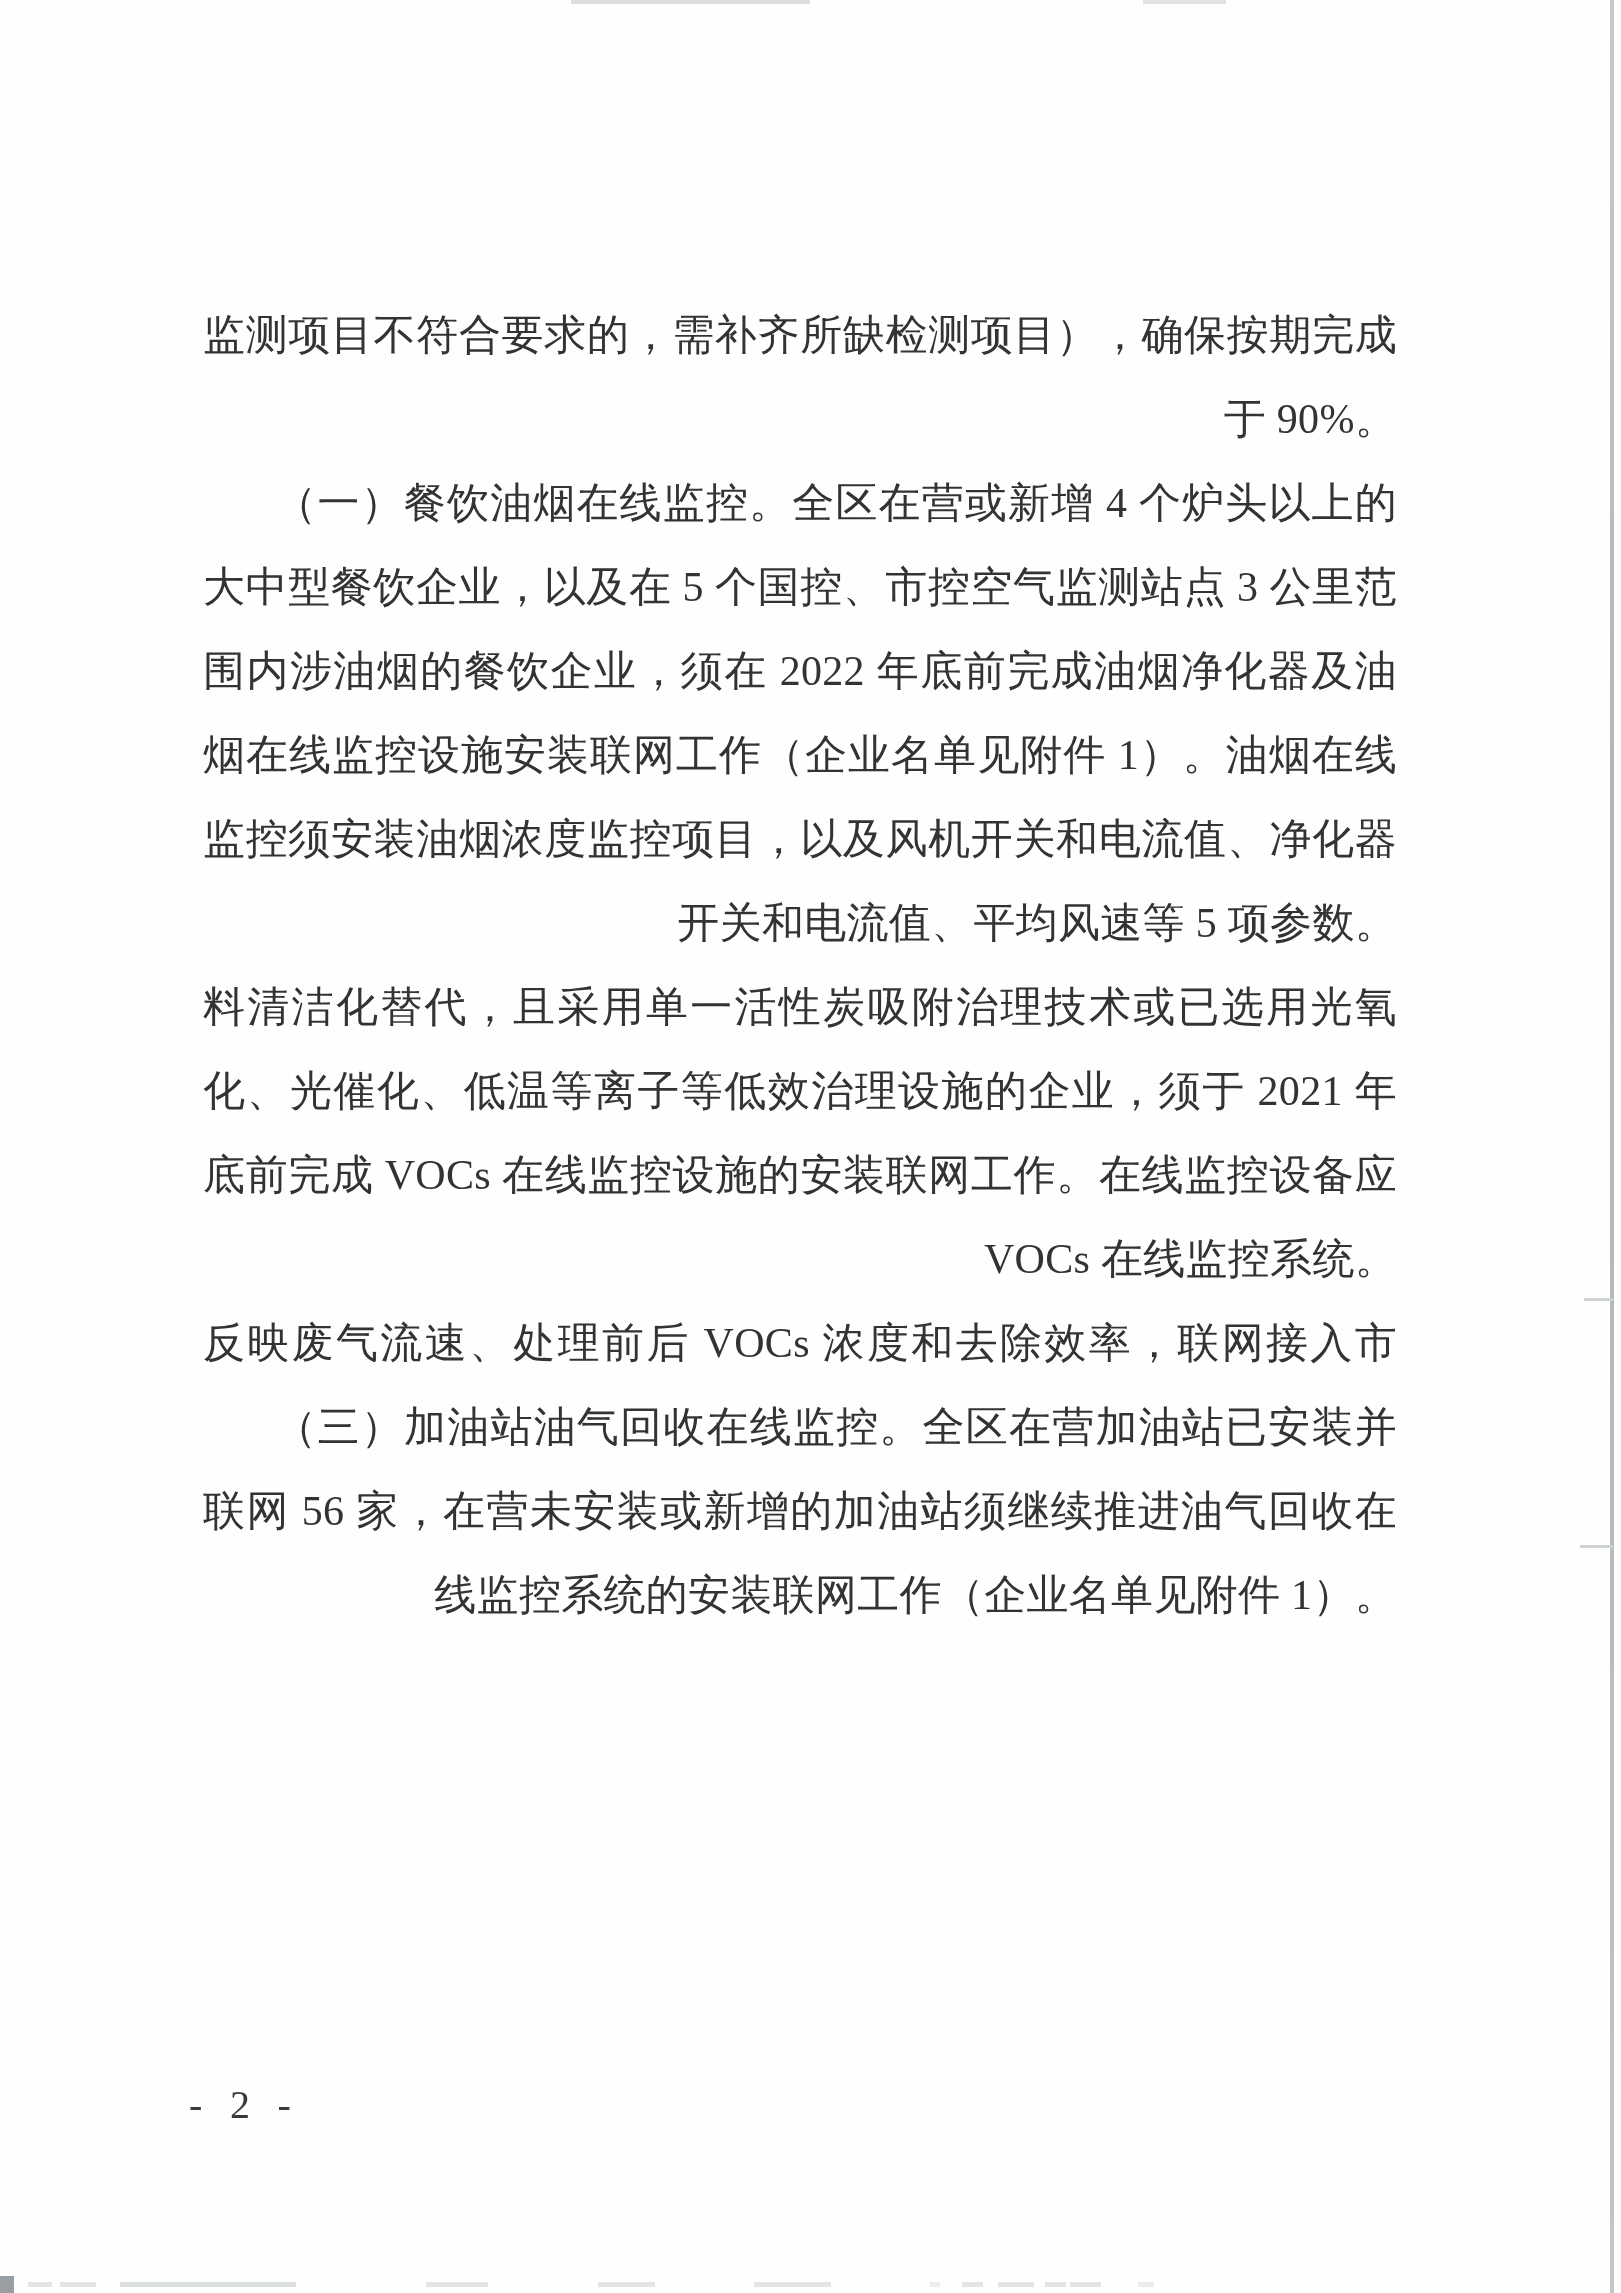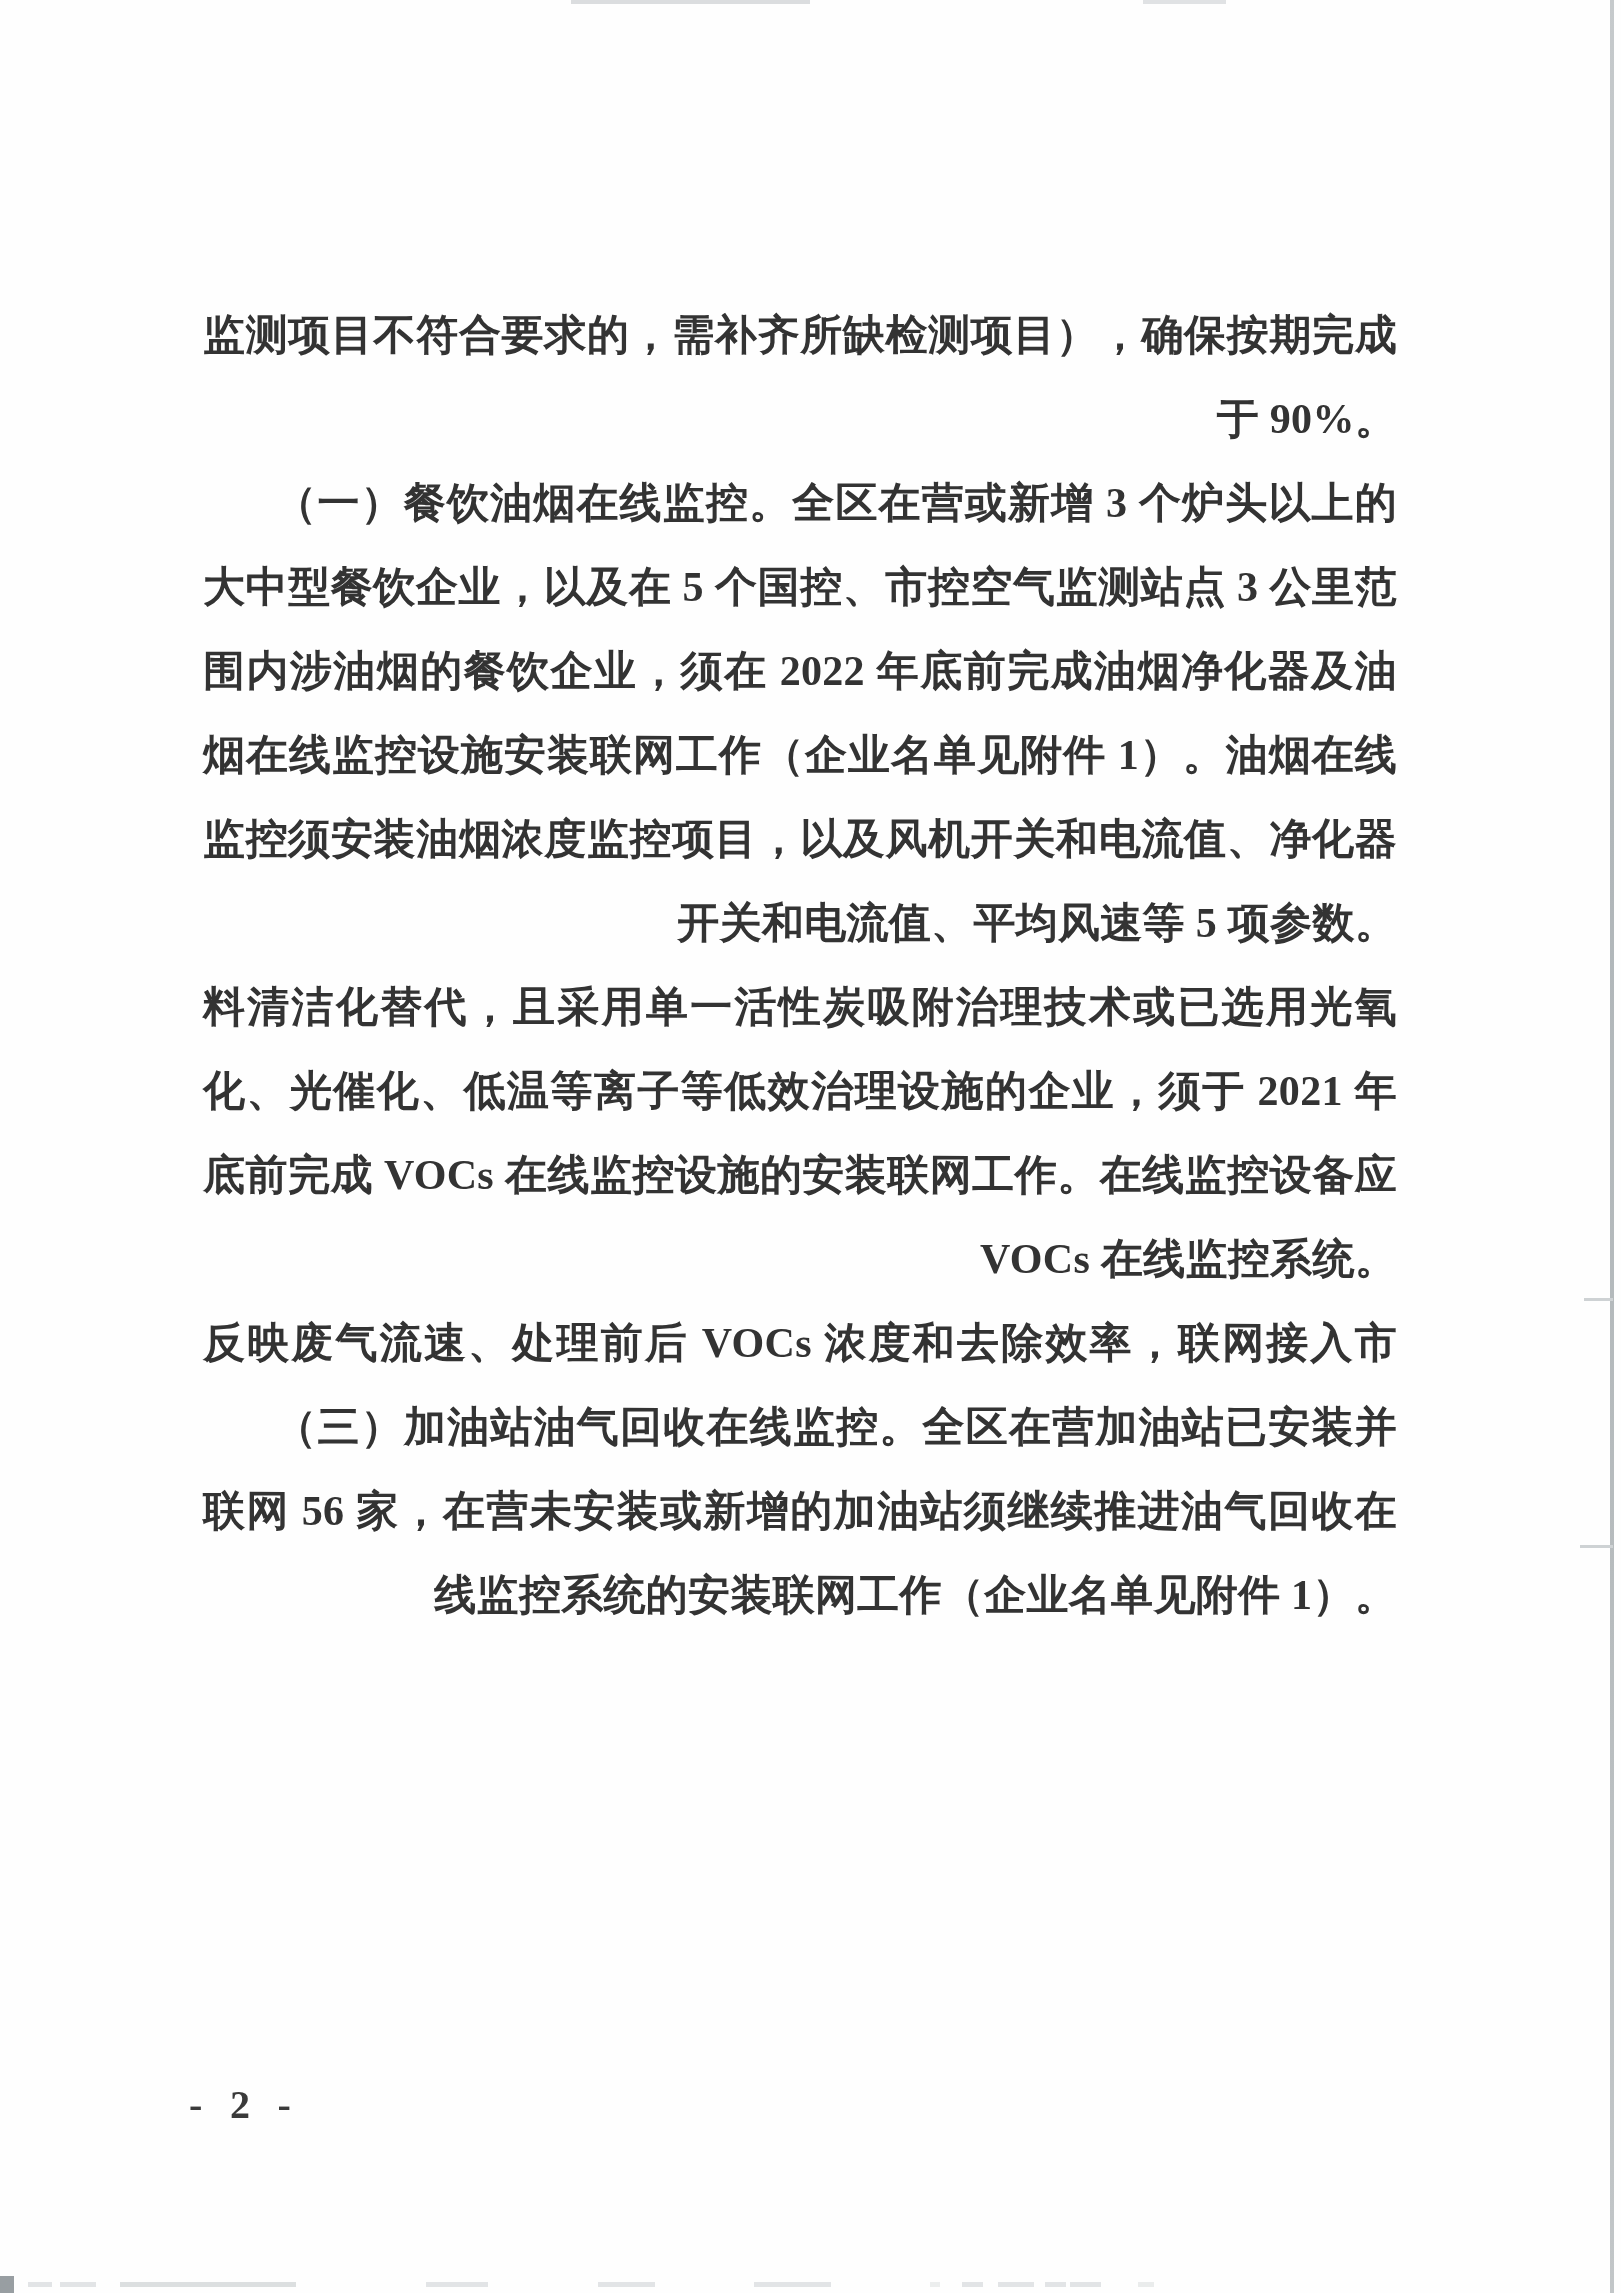--- a/index.html
+++ b/index.html
@@ -8,21 +8,20 @@
     background: #ffffff;
   }
   .page {
     position: relative;
     width: 1621px;
     height: 2294px;
     background: #fefefe;
     overflow: hidden;
     font-family: "Liberation Serif", "DejaVu Serif", serif;
     color: #333333;
-    font-weight: bold;
   }
   .text-block {
     position: absolute;
     left: 203px;
     top: 293px;
     width: 1194px;
   }
   .line {
     height: 84px;
     line-height: 84px;
@@ -79,21 +78,21 @@
   .b12 { left: 1138px; width: 15.7px; background: #eaecec; }
 </style>
 </head>
 <body>
 
 <div class="page">
 
   <div class="text-block">
     <div class="line justify">监测项目不符合要求的，需补齐所缺检测项目），确保按期完成</div>
     <div class="line">于 90%。</div>
-    <div class="line justify indent">（一）餐饮油烟在线监控。全区在营或新增 3 个炉头以上的</div>
+    <div class="line justify indent">（一）餐饮油烟在线监控。全区在营或新增 4 个炉头以上的</div>
     <div class="line justify">大中型餐饮企业，以及在 5 个国控、市控空气监测站点 3 公里范</div>
     <div class="line justify">围内涉油烟的餐饮企业，须在 2022 年底前完成油烟净化器及油</div>
     <div class="line justify">烟在线监控设施安装联网工作（企业名单见附件 1）。油烟在线</div>
     <div class="line justify">监控须安装油烟浓度监控项目，以及风机开关和电流值、净化器</div>
     <div class="line">开关和电流值、平均风速等 5 项参数。</div>
     <div class="line justify">料清洁化替代，且采用单一活性炭吸附治理技术或已选用光氧</div>
     <div class="line justify">化、光催化、低温等离子等低效治理设施的企业，须于 2021 年</div>
     <div class="line justify">底前完成 VOCs 在线监控设施的安装联网工作。在线监控设备应</div>
     <div class="line">VOCs 在线监控系统。</div>
     <div class="line justify">反映废气流速、处理前后 VOCs 浓度和去除效率，联网接入市</div>

